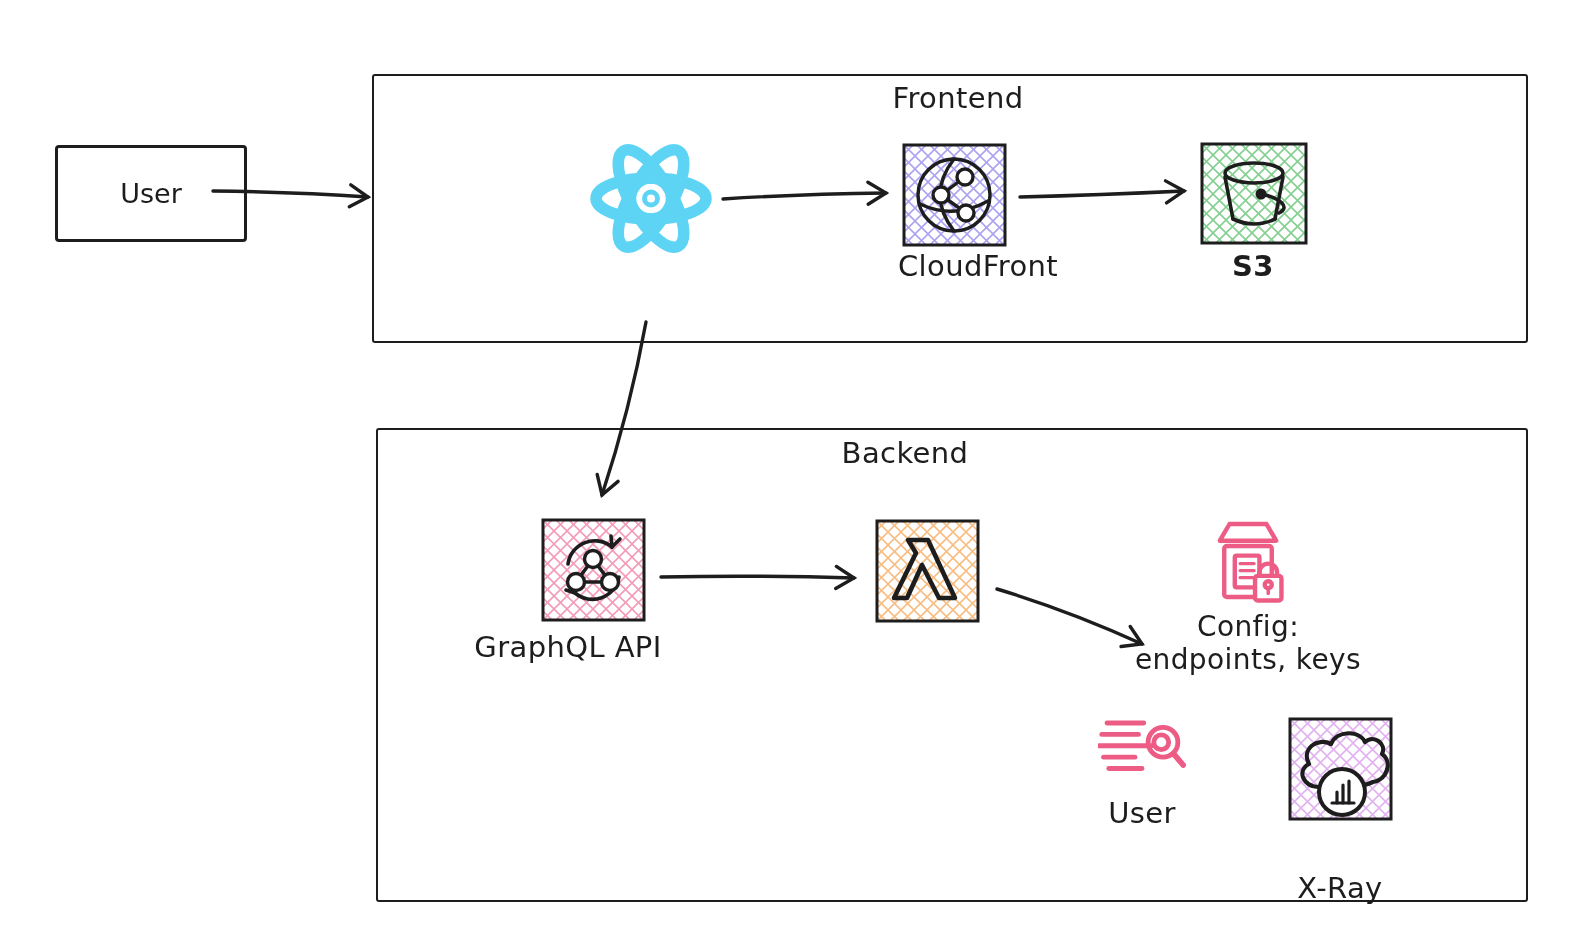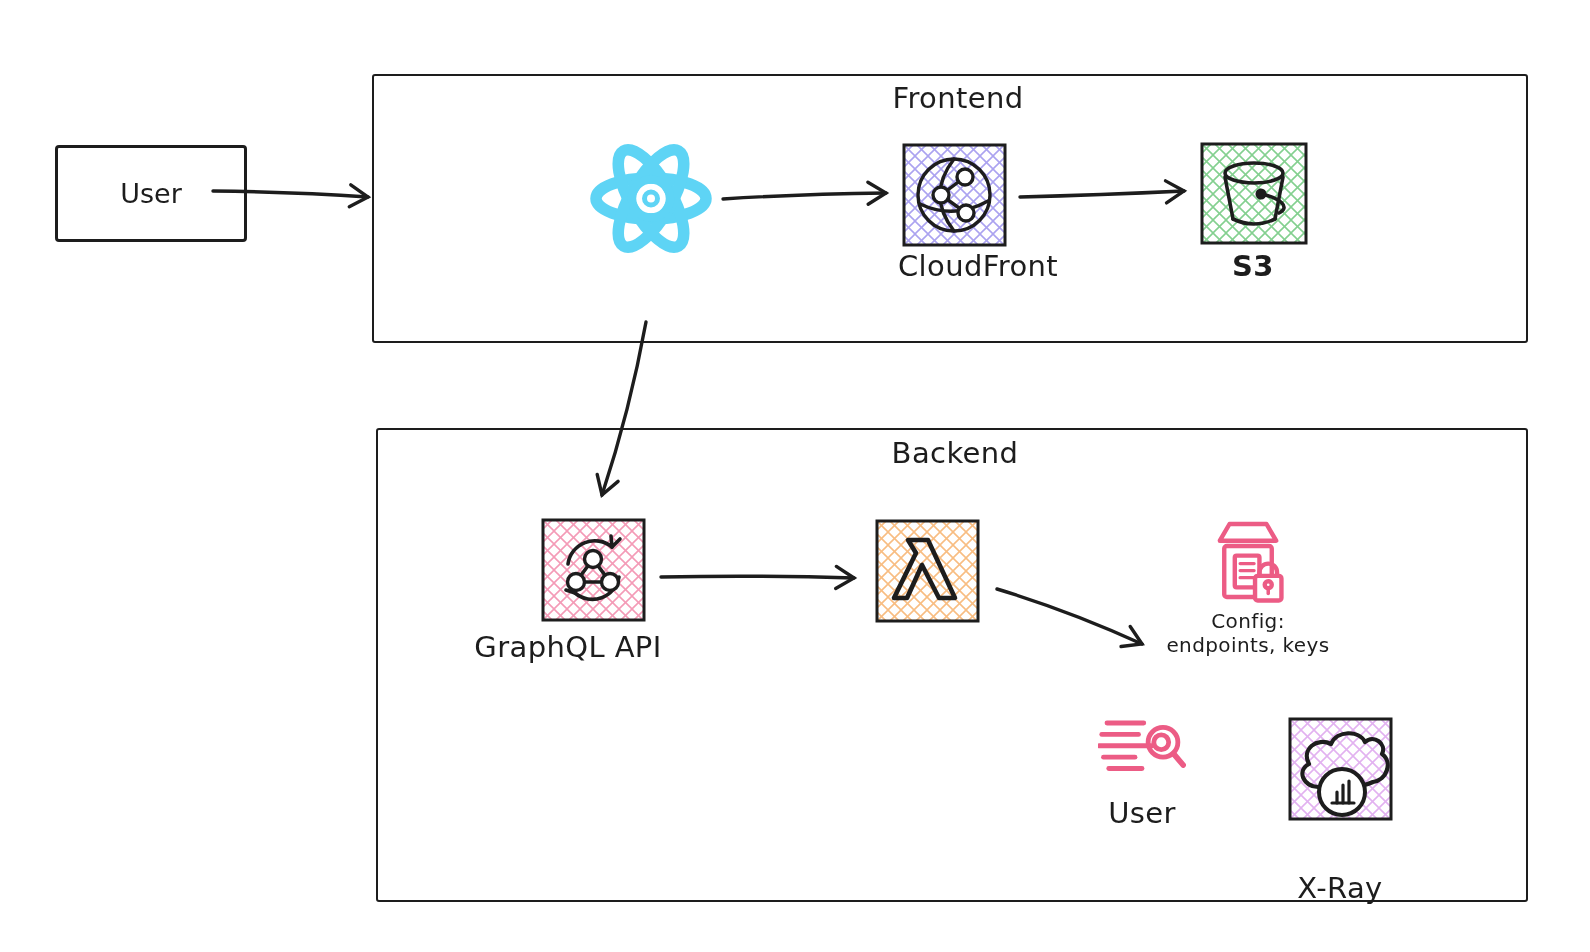--- a/index.html
+++ b/index.html
@@ -73,21 +73,21 @@
         <path d="M0 13 L13 0" fill="none" stroke-width="1.6" stroke="#E2B2F0"></path>
         <path d="M0 0 L13 13" fill="none" stroke-width="1.6" stroke="#E2B2F0"></path>
       </pattern>
     </defs>
   </svg>
 
   <div class="container-box" style="left:372px;top:74px;width:1156px;height:269px;"></div>
   <div class="label title" style="left:958px;top:82px;">Frontend</div>
 
   <div class="container-box" style="left:376px;top:428px;width:1152px;height:474px;"></div>
-  <div class="label title" style="left:955px;top:437px;text-align:right;">Backend</div>
+  <div class="label title" style="left:905px;top:437px;text-align:right;">Backend</div>
 
   <div class="box" style="left:55px;top:145px;width:192px;height:97px;">
     <div class="user-text">User</div>
   </div>
 
   <div class="icon" style="left:588px;top:139px;">
     <svg width="126" height="119" viewBox="0 0 126 119">
       <g fill="none" stroke-width="11.5" stroke-linecap="round" stroke="#5ED4F5">
         <ellipse cx="63" cy="59.5" rx="55" ry="20.5"></ellipse>
         <ellipse cx="63" cy="59.5" rx="55" ry="20.5" transform="rotate(60 63 59.5)"></ellipse>
@@ -164,21 +164,21 @@
         <rect x="23" y="36" width="54" height="58" rx="3"></rect>
         <rect x="35" y="47" width="28" height="36" rx="2"></rect>
         <path d="M41 56 H57 M41 64 H57 M41 72 H57" stroke-width="3.6"></path>
         <path d="M63 70 V66 A10 10 0 0 1 83 66 V70"></path>
         <rect x="58" y="70" width="30" height="28" rx="3" fill="#ffffff"></rect>
         <circle cx="73" cy="80" r="4"></circle>
         <path d="M73 84 V90" stroke-width="4"></path>
       </g>
     </svg>
   </div>
-  <div class="label two-line" style="left:1248px;top:610px;font-size:20px;">
+  <div class="label two-line" style="left:1248px;top:610px;font-size:28px;">
     <div>Config:</div>
     <div>endpoints, keys</div>
   </div>
 
   <div class="icon" style="left:1098px;top:716px;">
     <svg width="88" height="70" viewBox="0 0 100 80">
       <g fill="none" stroke-width="5.5" stroke-linecap="round" stroke="#EC5C85">
         <path d="M10 8 H52"></path>
         <path d="M4 21 H46"></path>
         <path d="M1 34 H62"></path>

